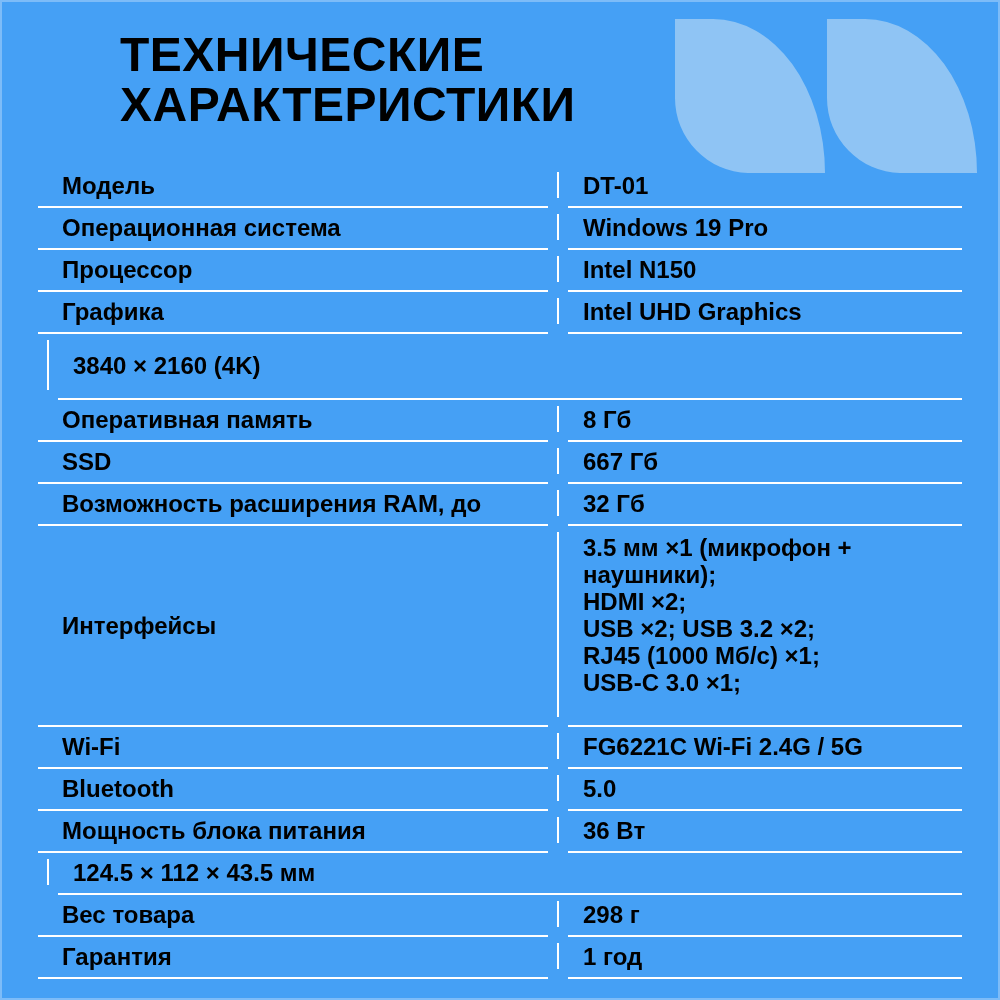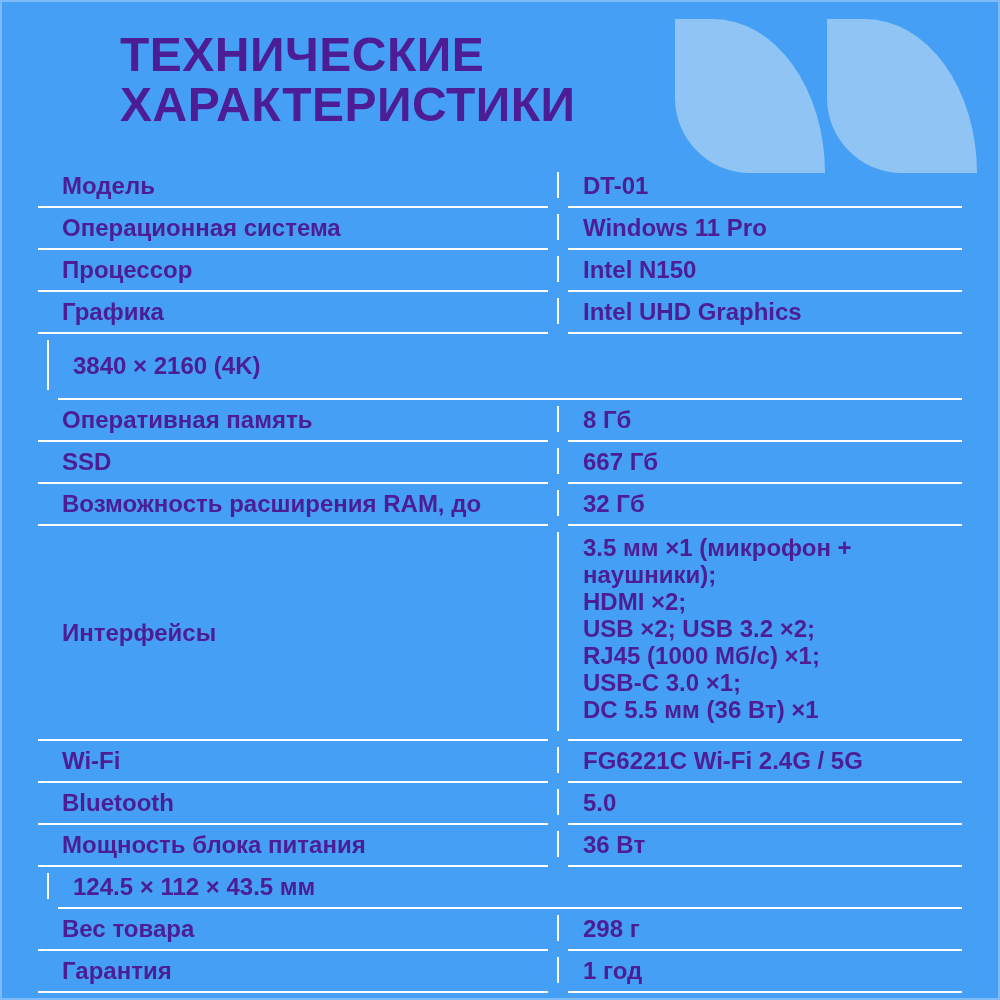--- a/index.html
+++ b/index.html
@@ -3,21 +3,21 @@
 <meta charset="utf-8">
 <style>
   html, body { margin: 0; padding: 0; }
   body { width: 1000px; height: 1000px; font-family: "Liberation Sans", sans-serif; }
 
   .card {
     position: relative;
     width: 1000px;
     height: 1000px;
     background: #45A0F5;
-    color: #4c1d95;
+    color: #000000;
     overflow: hidden;
     box-shadow: inset 0 0 0 2px rgba(255,255,255,0.30);
   }
 
   
   .quotes {
     position: absolute;
     top: 19px;
     right: 23px;
     width: 302px;
@@ -103,21 +103,21 @@
 
   <div class="spec-table">
 
     <div class="row">
       <div class="cell label">Модель</div>
       <div class="cell value">DT-01</div>
     </div>
 
     <div class="row">
       <div class="cell label">Операционная система</div>
-      <div class="cell value">Windows 11 Pro</div>
+      <div class="cell value">Windows 19 Pro</div>
     </div>
 
     <div class="row">
       <div class="cell label">Процессор</div>
       <div class="cell value">Intel N150</div>
     </div>
 
     <div class="row">
       <div class="cell label">Графика</div>
       <div class="cell value">Intel UHD Graphics</div>
@@ -144,21 +144,20 @@
 
     <div class="row interfaces">
       <div class="cell label">Интерфейсы</div>
       <div class="cell value">
         <div class="value-line">3.5 мм ×1 (микрофон +</div>
         <div class="value-line">наушники);</div>
         <div class="value-line">HDMI ×2;</div>
         <div class="value-line">USB ×2; USB 3.2 ×2;</div>
         <div class="value-line">RJ45 (1000 Мб/с) ×1;</div>
         <div class="value-line">USB-C 3.0 ×1;</div>
-        <div class="value-line">DC 5.5 мм (36 Вт) ×1</div>
       </div>
     </div>
 
     <div class="row">
       <div class="cell label">Wi-Fi</div>
       <div class="cell value">FG6221C Wi-Fi 2.4G / 5G</div>
     </div>
 
     <div class="row">
       <div class="cell label">Bluetooth</div>

